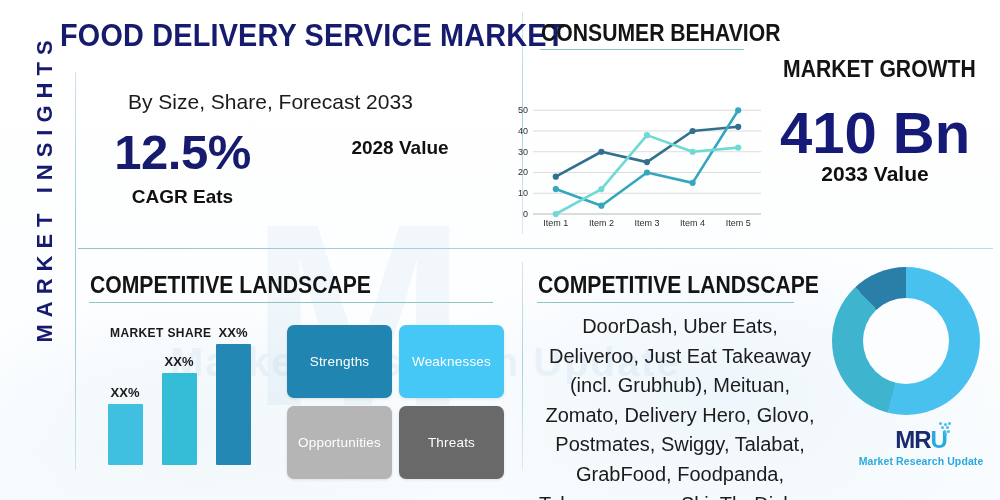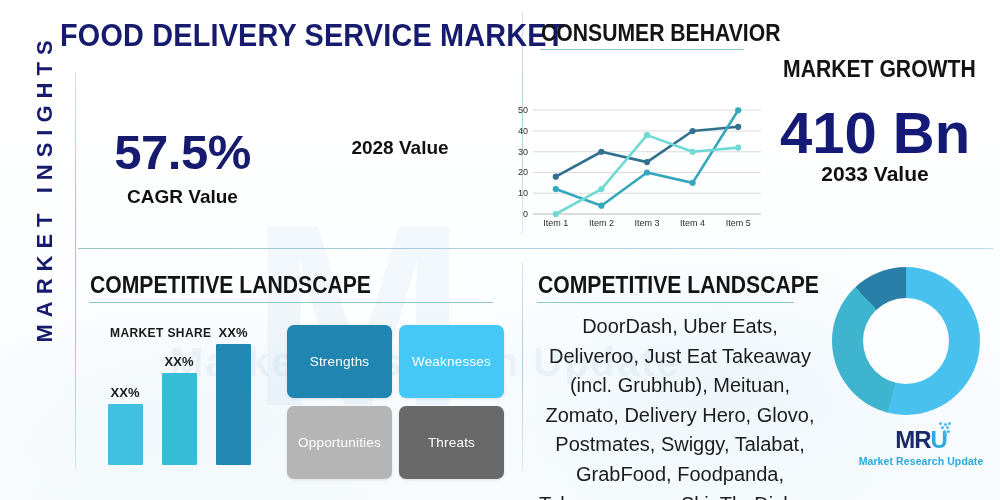--- a/index.html
+++ b/index.html
@@ -174,24 +174,25 @@
 
   <div class="vdiv-left"></div>
   <div class="vdiv-topmid"></div>
   <div class="vdiv-botmid"></div>
   <div class="hdiv"></div>
 
   <div class="side-label">MARKET INSIGHTS</div>
 
   <div class="main-title">FOOD DELIVERY SERVICE MARKET</div>
 
+  <div class="subtitle">By Size, Share, Forecast 2033</div>
 
   <div class="kpi" id="kpi-cagr">
-    <div class="big">57.5%</div>
-    <div class="cap">CAGR Value</div>
+    <div class="big">12.5%</div>
+    <div class="cap">CAGR Eats</div>
   </div>
 
   <div class="kpi" id="kpi-2026">
     <div class="cap">2028 Value</div>
   </div>
 
   <div class="sec-head" style="left:541px;top:20px;">CONSUMER BEHAVIOR</div>
   <div class="sec-rule" style="left:540px;top:49px;width:204px;"></div>
 
   <div class="sec-head" style="left:783px;top:56px;">MARKET GROWTH</div>

